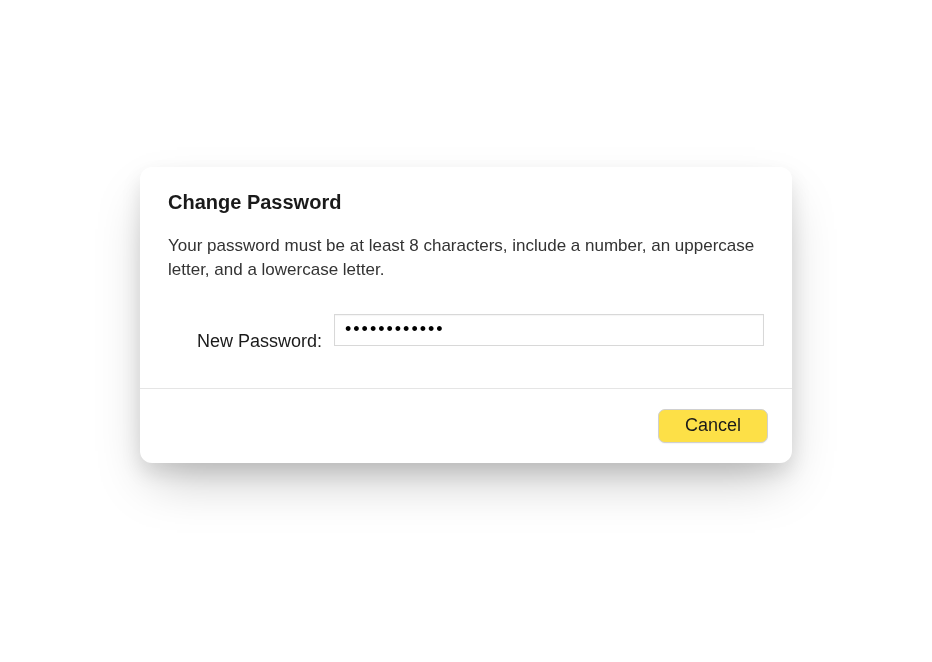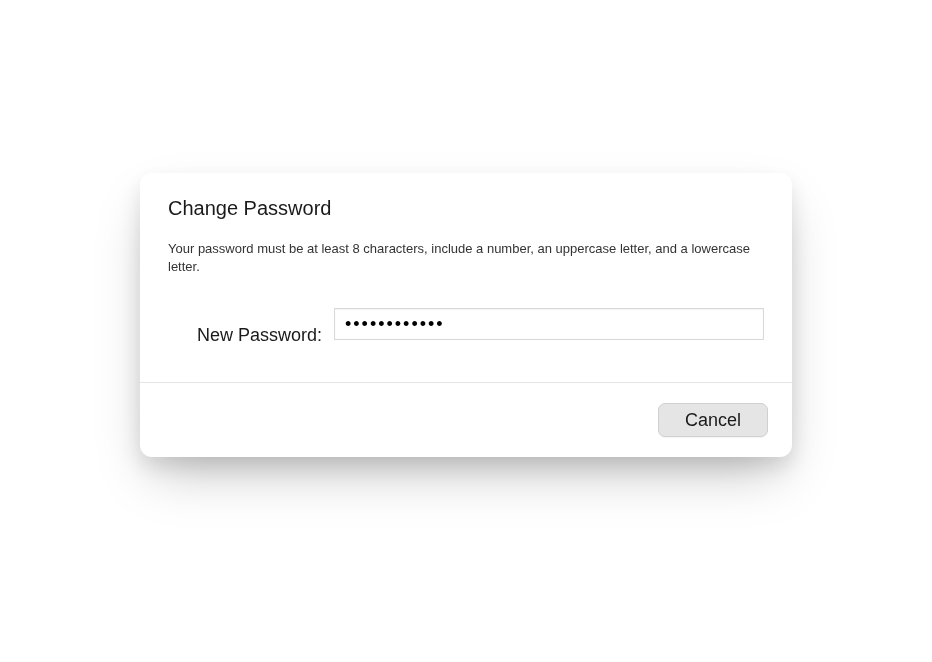--- a/index.html
+++ b/index.html
@@ -38,27 +38,27 @@
       position: relative;
       top: -16px;
     }
     
     .dialog-content {
       padding: 24px 28px 28px 28px;
     }
     
     .dialog-title {
       font-size: 20px;
-      font-weight: 400;
+      font-weight: 700;
       color: #1a1a1a;
       margin-bottom: 20px;
     }
     
     .dialog-description {
-      font-size: 13px;
+      font-size: 17px;
       color: #333333;
       line-height: 1.4;
       margin-bottom: 26px;
     }
     
     .form-row {
       display: flex;
       align-items: center;
       margin-bottom: 16px;
     }
@@ -105,21 +105,21 @@
       font-size: 18px;
       font-family: inherit;
       cursor: pointer;
       padding: 0 20px;
       display: inline-flex;
       align-items: center;
       justify-content: center;
     }
     
     .btn-cancel {
-      background: #e5e5e5;
+      background: #fde047;
       border: 1px solid #d0d0d0;
       color: #1a1a1a;
       box-shadow: 0 1px 1px rgba(0,0,0,0.04);
     }
     
     .btn-primary {
       background: linear-gradient(to bottom, #2b8fff, #0a7aff);
       border: none;
       color: #ffffff;
       font-weight: 400;

